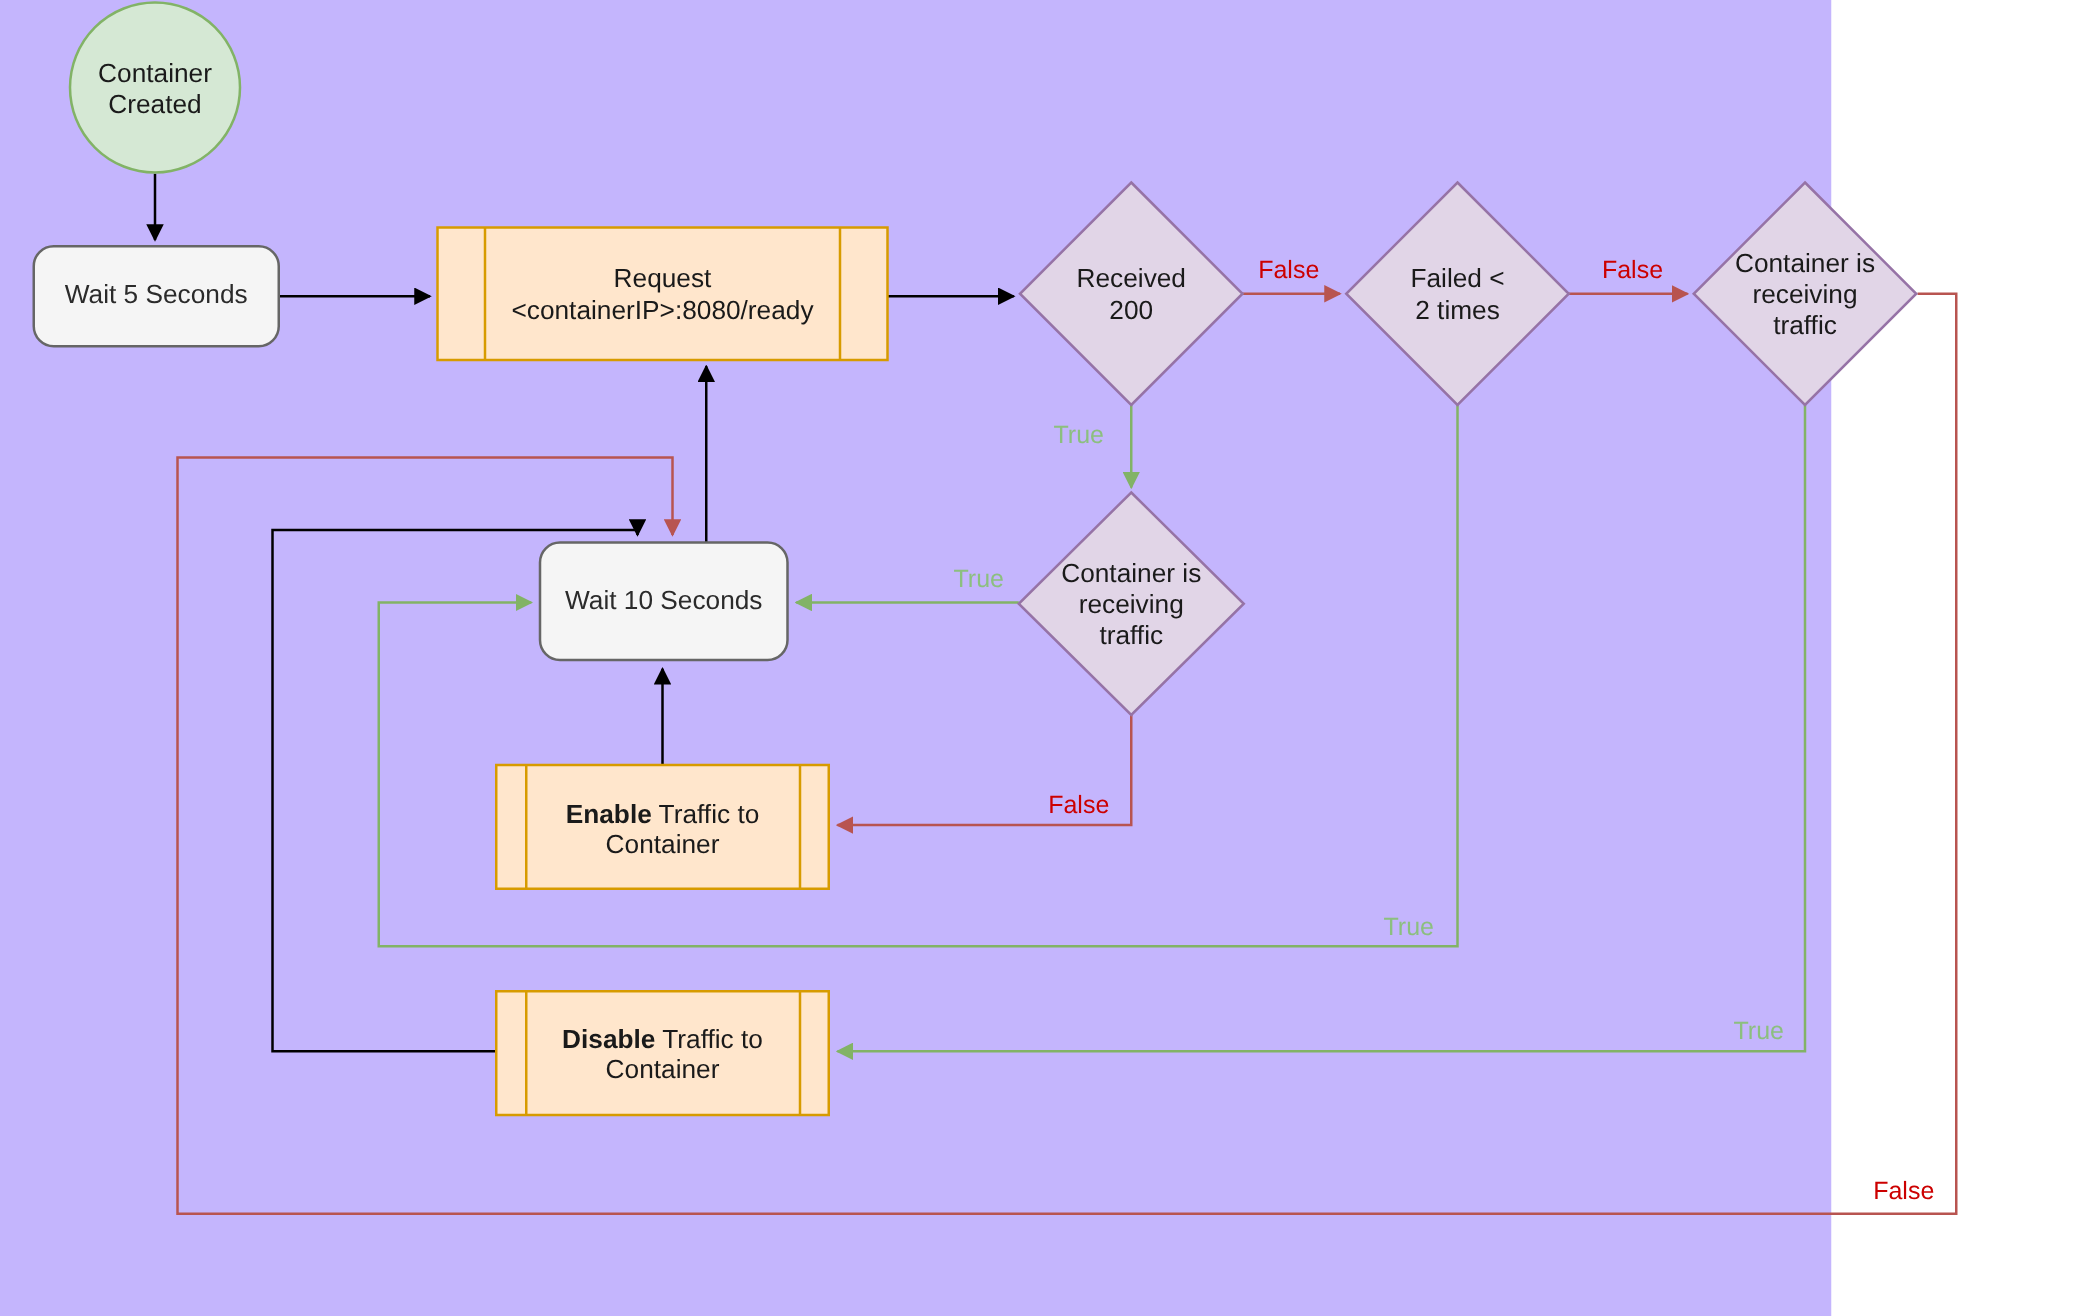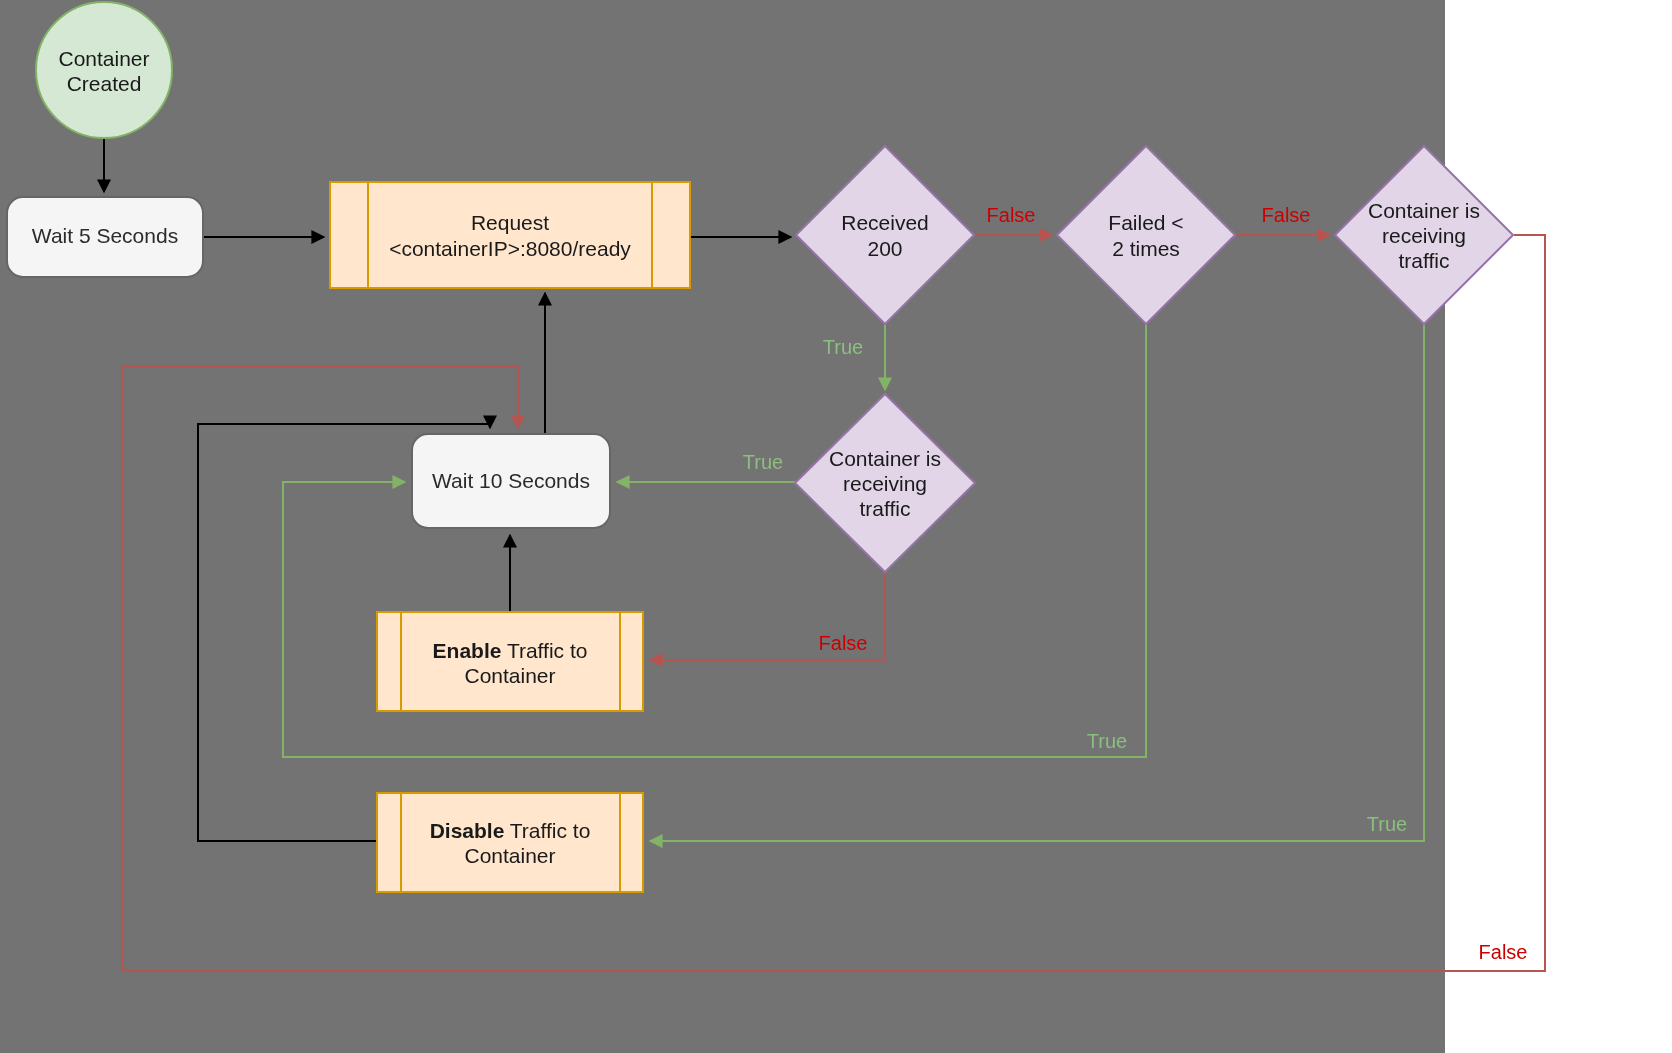--- a/index.html
+++ b/index.html
@@ -10,21 +10,22 @@
   body {
     width: 1672px;
     height: 1053px;
     font-family: "Liberation Sans", sans-serif;
     overflow: hidden;
   }
   #diagram-root {
     position: relative;
     width: 1445px;
     height: 1053px;
-    background: #737373;
+    background: #c4b5fd;
+    padding-left: 20px;
   }
   svg.flow {
     display: block;
     width: 1672px;
     height: 1053px;
   }
   .node-label {
     font-family: "Liberation Sans", sans-serif;
     font-size: 21px;
     fill: #1a1a1a;

